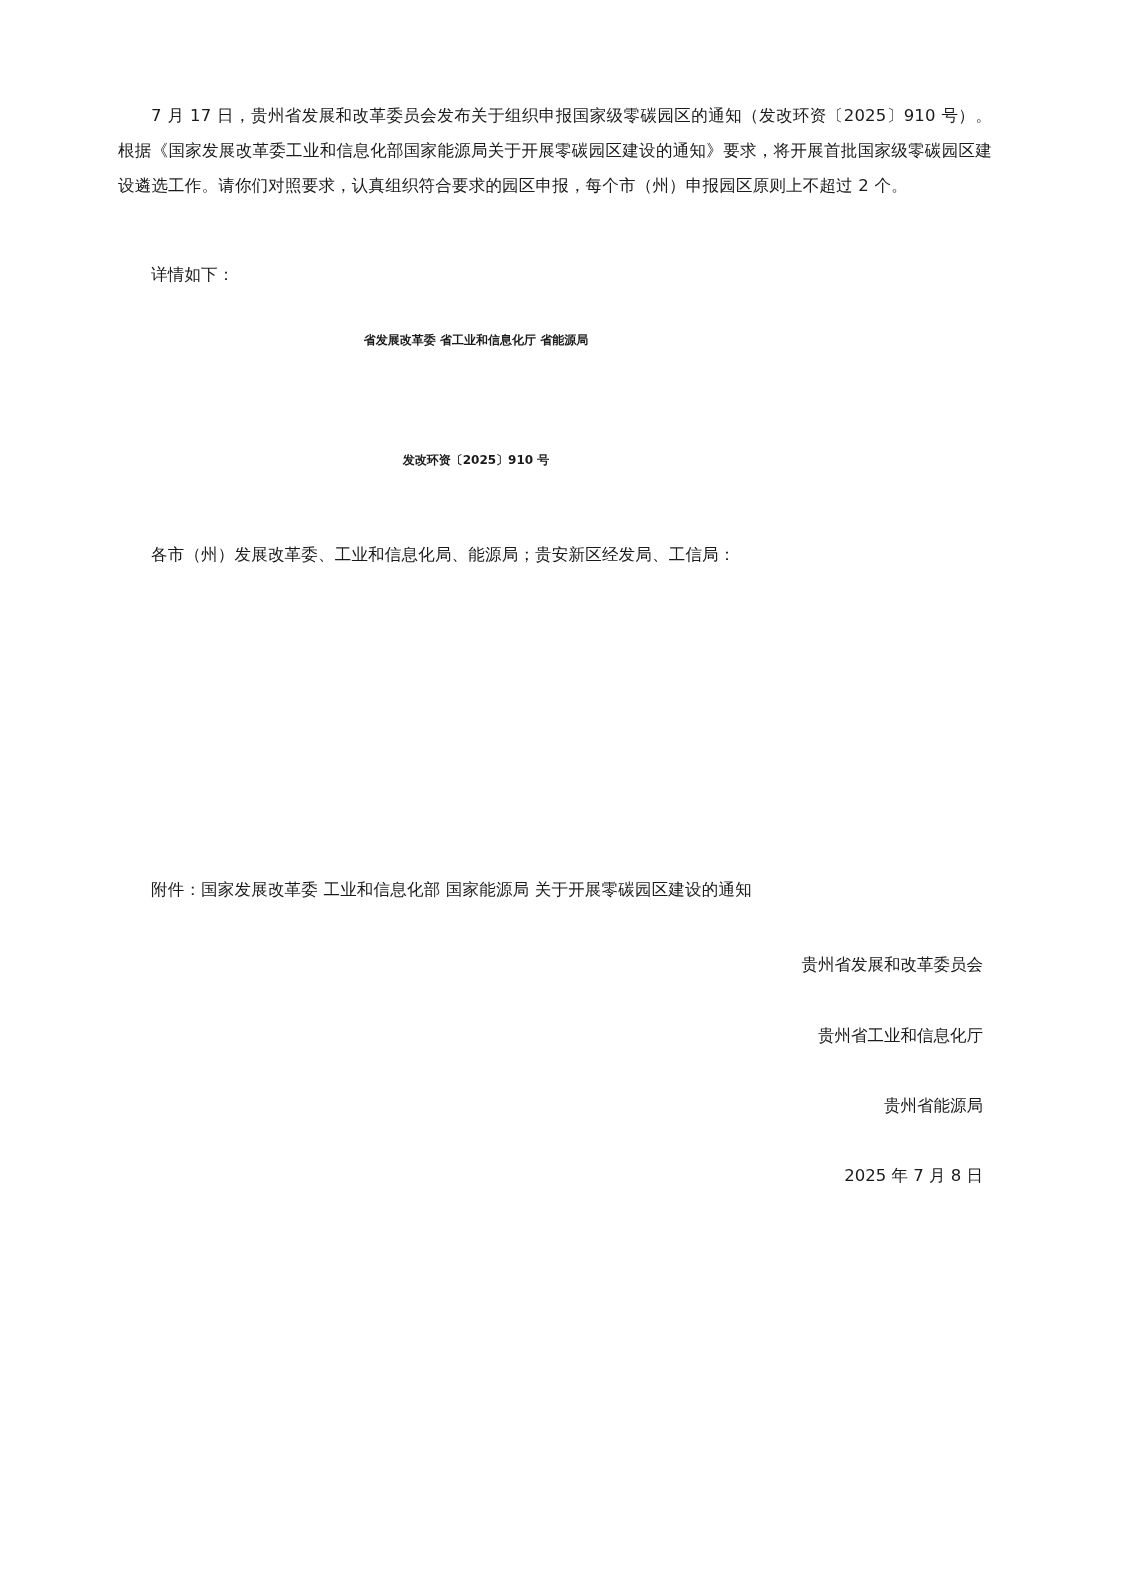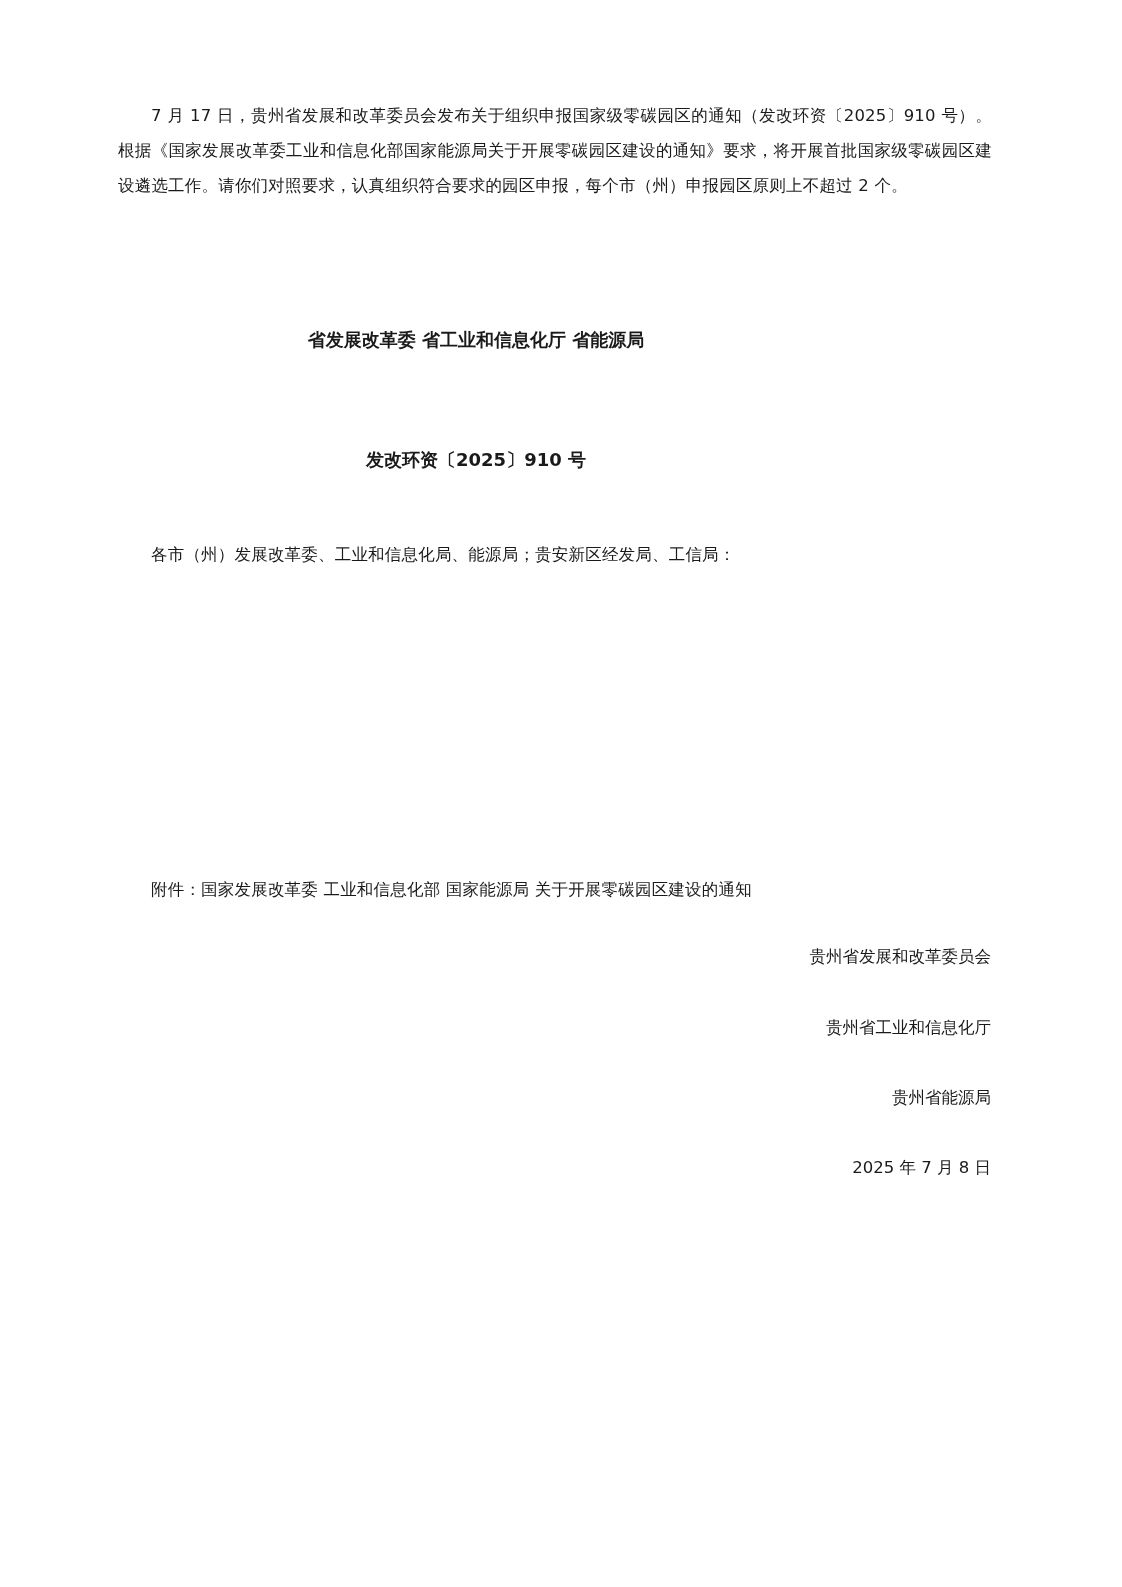--- a/index.html
+++ b/index.html
@@ -9,32 +9,33 @@
       color: #1a1a1a;
     }
     .page { position: absolute; left: 0; top: 0; width: 1122px; height: 1587px; }
     .p {
       position: absolute; left: 118px; width: 874px;
       font-size: 16.5px; line-height: 35px; letter-spacing: 0.2px;
       text-indent: 33px; margin: 0; text-align: justify;
     }
     .title {
       position: absolute; left: 0; width: 952px; text-align: center;
-      font-size: 18px; font-weight: bold; margin: 0; line-height: 24px;
+      font-size: 12px; font-weight: bold; margin: 0; line-height: 24px;
     }
     .sig {
       position: absolute; right: 131px; text-align: right;
-      font-size: 16.5px; margin: 0; line-height: 24px;
+      font-size: 16.5px; margin: 8px; line-height: 24px;
     }
   </style>
 </head>
 <body>
 
 <div class="page">
   <p class="p" style="top:98px;">7 月 17 日，贵州省发展和改革委员会发布关于组织申报国家级零碳园区的通知（发改环资〔2025〕910 号）。根据《国家发展改革委工业和信息化部国家能源局关于开展零碳园区建设的通知》要求，将开展首批国家级零碳园区建设遴选工作。请你们对照要求，认真组织符合要求的园区申报，每个市（州）申报园区原则上不超过 2 个。</p>
+  <p class="p" style="top:257px;">详情如下：</p>
 
   <h1 class="title" style="top:328px;">省发展改革委  省工业和信息化厅  省能源局</h1>
   <h3 class="title" style="top:448px;">发改环资〔2025〕910 号</h3>
 
   <p class="p" style="top:537px;">各市（州）发展改革委、工业和信息化局、能源局；贵安新区经发局、工信局：</p>
   <p class="p" style="top:872px;">附件：国家发展改革委  工业和信息化部  国家能源局  关于开展零碳园区建设的通知</p>
 
   <p class="sig" style="top:945px;">贵州省发展和改革委员会</p>
   <p class="sig" style="top:1016px;">贵州省工业和信息化厅</p>
   <p class="sig" style="top:1086px;">贵州省能源局</p>

